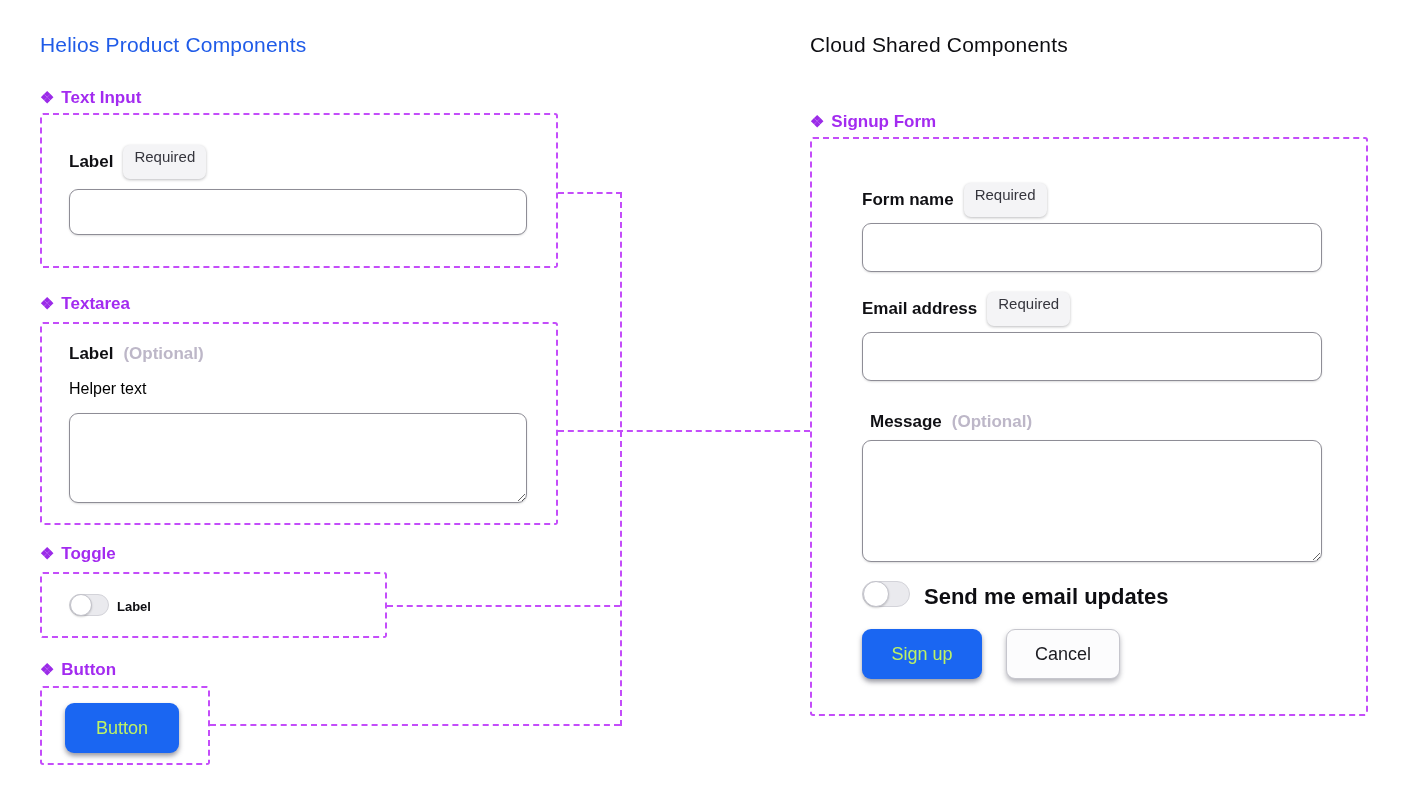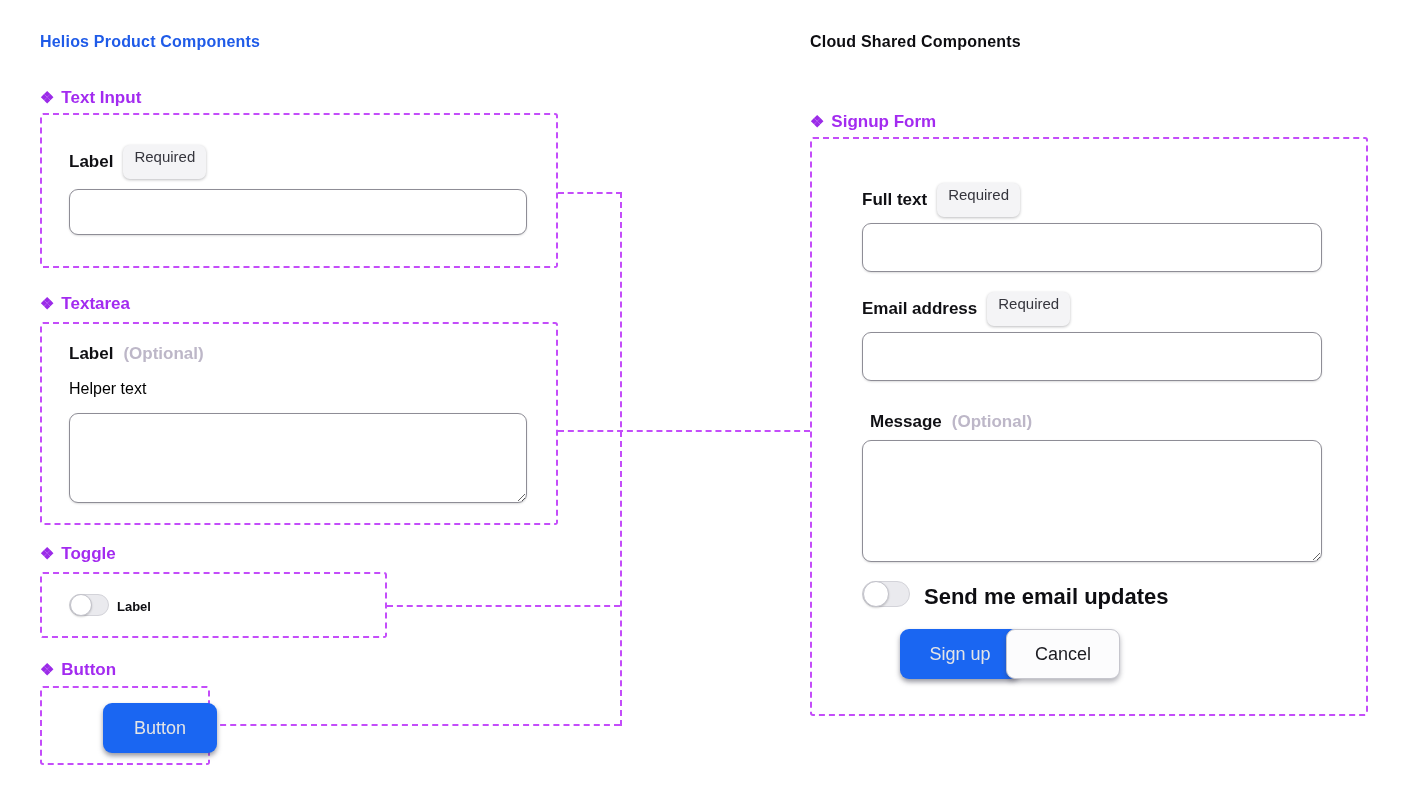--- a/index.html
+++ b/index.html
@@ -1,21 +1,21 @@
 <!DOCTYPE html>
 <html><head>
 <meta charset="utf-8">
 <style>
   * { margin:0; padding:0; box-sizing:border-box; }
   html,body { background:#ffffff; }
   body { font-family:"Liberation Sans", sans-serif; }
   .canvas { position:relative; width:1412px; height:802px; background:#ffffff; overflow:hidden; }
 
   
-  .page-title { position:absolute; font-size:16px; font-weight:bold; letter-spacing:.2px; }
+  .page-title { position:absolute; font-size:21px; font-weight:normal; letter-spacing:.2px; }
   #title-left  { left:40px;  top:33px; color:#1F5BE8; }
   #title-right { left:810px; top:33px; color:#0D0D11; }
 
   
   .section-heading { position:absolute; display:flex; align-items:center; gap:7px;
                      font-size:17px; font-weight:bold; color:#A32BF0; }
   .section-heading .glyph { font-size:16px; line-height:1; color:#9B2BE8; }
   #h-text-input { left:40px;  top:88px;  }
   #h-textarea   { left:40px;  top:294px; }
   #h-toggle     { left:40px;  top:544px; }
@@ -67,22 +67,22 @@
   .toggle.sm .knob { width:22px; height:22px; }
   .toggle.lg { width:48px; height:26px; }
   .toggle.lg .knob { width:26px; height:26px; }
   .toggle-label-sm { position:absolute; font-size:13px; font-weight:bold; color:#0E0E12; }
   .toggle-label-lg { position:absolute; font-size:22px; font-weight:bold; color:#0E0E12; }
 
   
   .btn { position:absolute; display:flex; align-items:center; justify-content:center;
          border-radius:9px; font-family:"Liberation Sans", sans-serif;
          font-size:18px; cursor:pointer; }
-  .btn-primary { background:#1A66F2; color:#e5e5e5; border:none;
-                 box-shadow:0 3px 5px rgba(70,70,85,.55);margin-left:38px; }
+  .btn-primary { background:#1A66F2; color:#bef264; border:none;
+                 box-shadow:0 3px 5px rgba(70,70,85,.55); }
   .btn-secondary { background:#FCFCFD; color:#1C1C22; border:1px solid #C6C6CD;
                    box-shadow:0 3px 5px rgba(70,70,85,.40); }
 </style>
 </head>
 <body>
 
 <div class="canvas">
 
   <div class="connector h" id="conn-text-input"></div>
   <div class="connector v" id="conn-bus"></div>
@@ -137,21 +137,21 @@
     </div>
     <div class="toggle-label-sm" style="left:75px; top:25px;">Label</div>
   </div>
 
   <div class="dashed-box" id="box-button">
     <button class="btn btn-primary" style="left:23px; top:15px; width:114px; height:50px;">Button</button>
   </div>
 
   <div class="dashed-box" id="box-signup">
     <div class="field-label-row" style="left:50px; top:44px;">
-      <span class="field-label">Full text</span>
+      <span class="field-label">Form name</span>
       <span class="badge">Required</span>
     </div>
     <input class="text-input" style="left: 50px; top: 84px; width: 460px; height: 49px;" value="">
 
     <div class="field-label-row" style="left:50px; top:153px;">
       <span class="field-label">Email address</span>
       <span class="badge">Required</span>
     </div>
     <input class="text-input" style="left: 50px; top: 193px; width: 460px; height: 49px;" value="">
 

